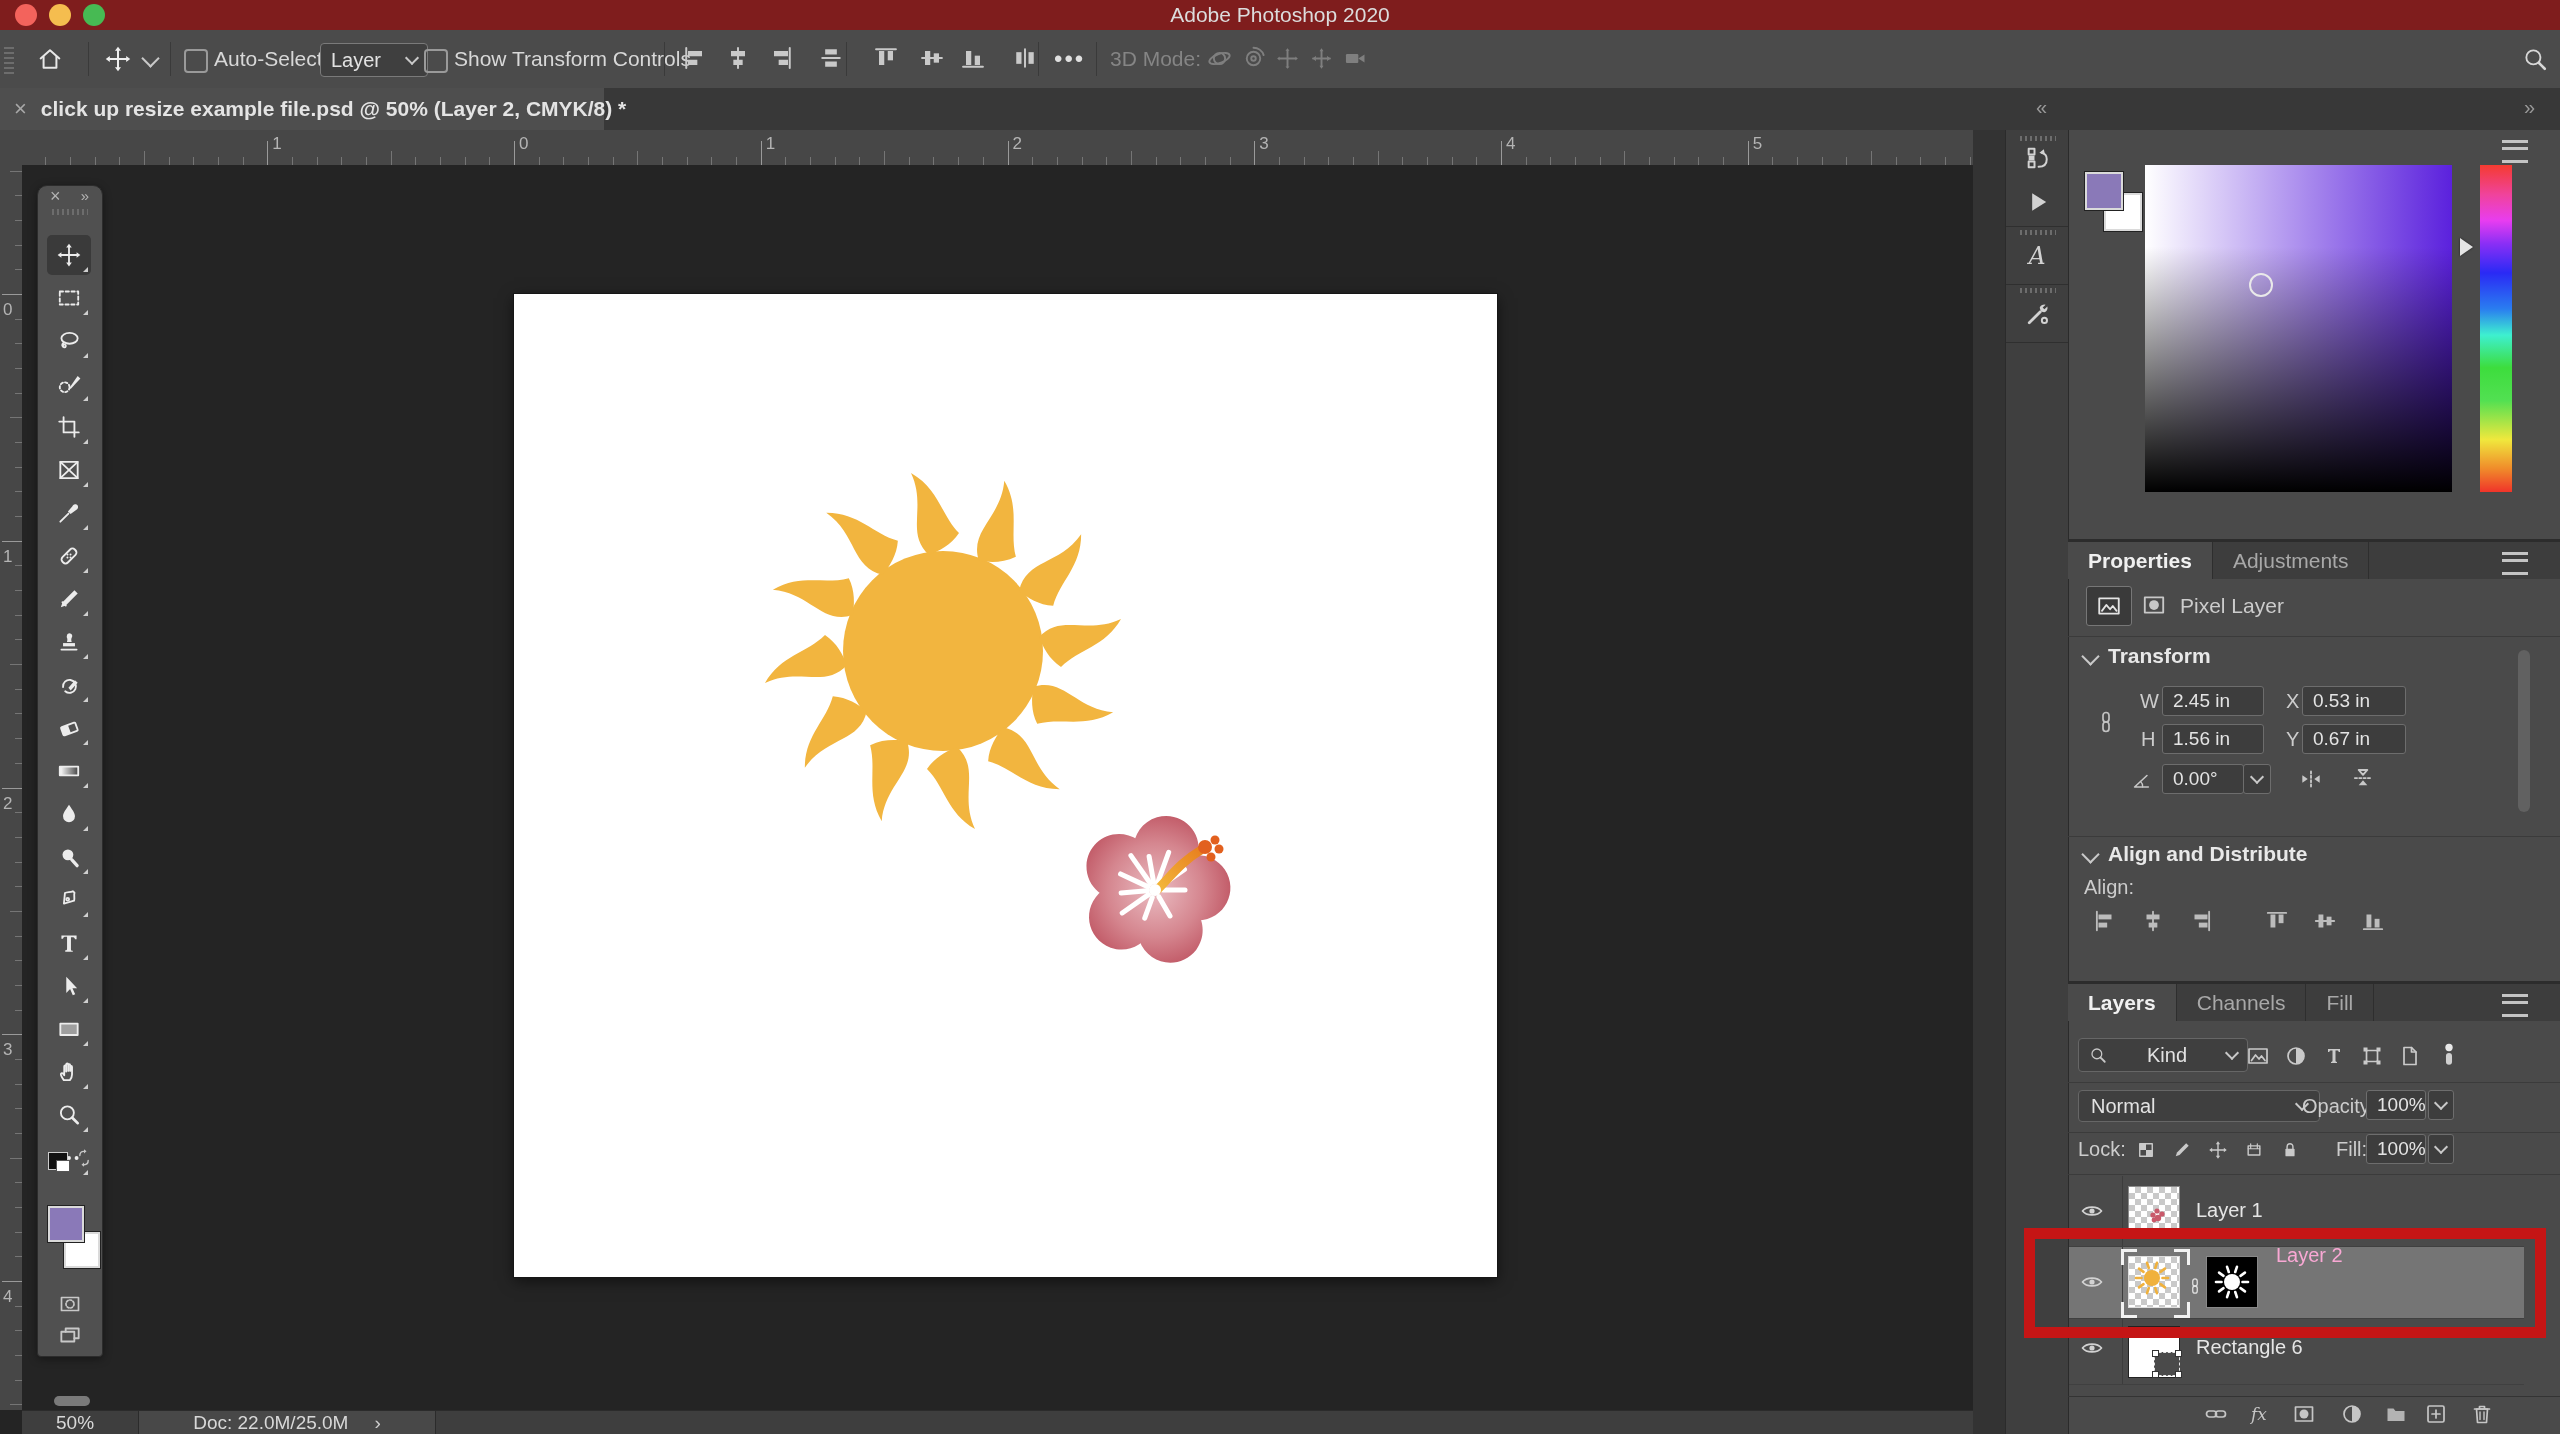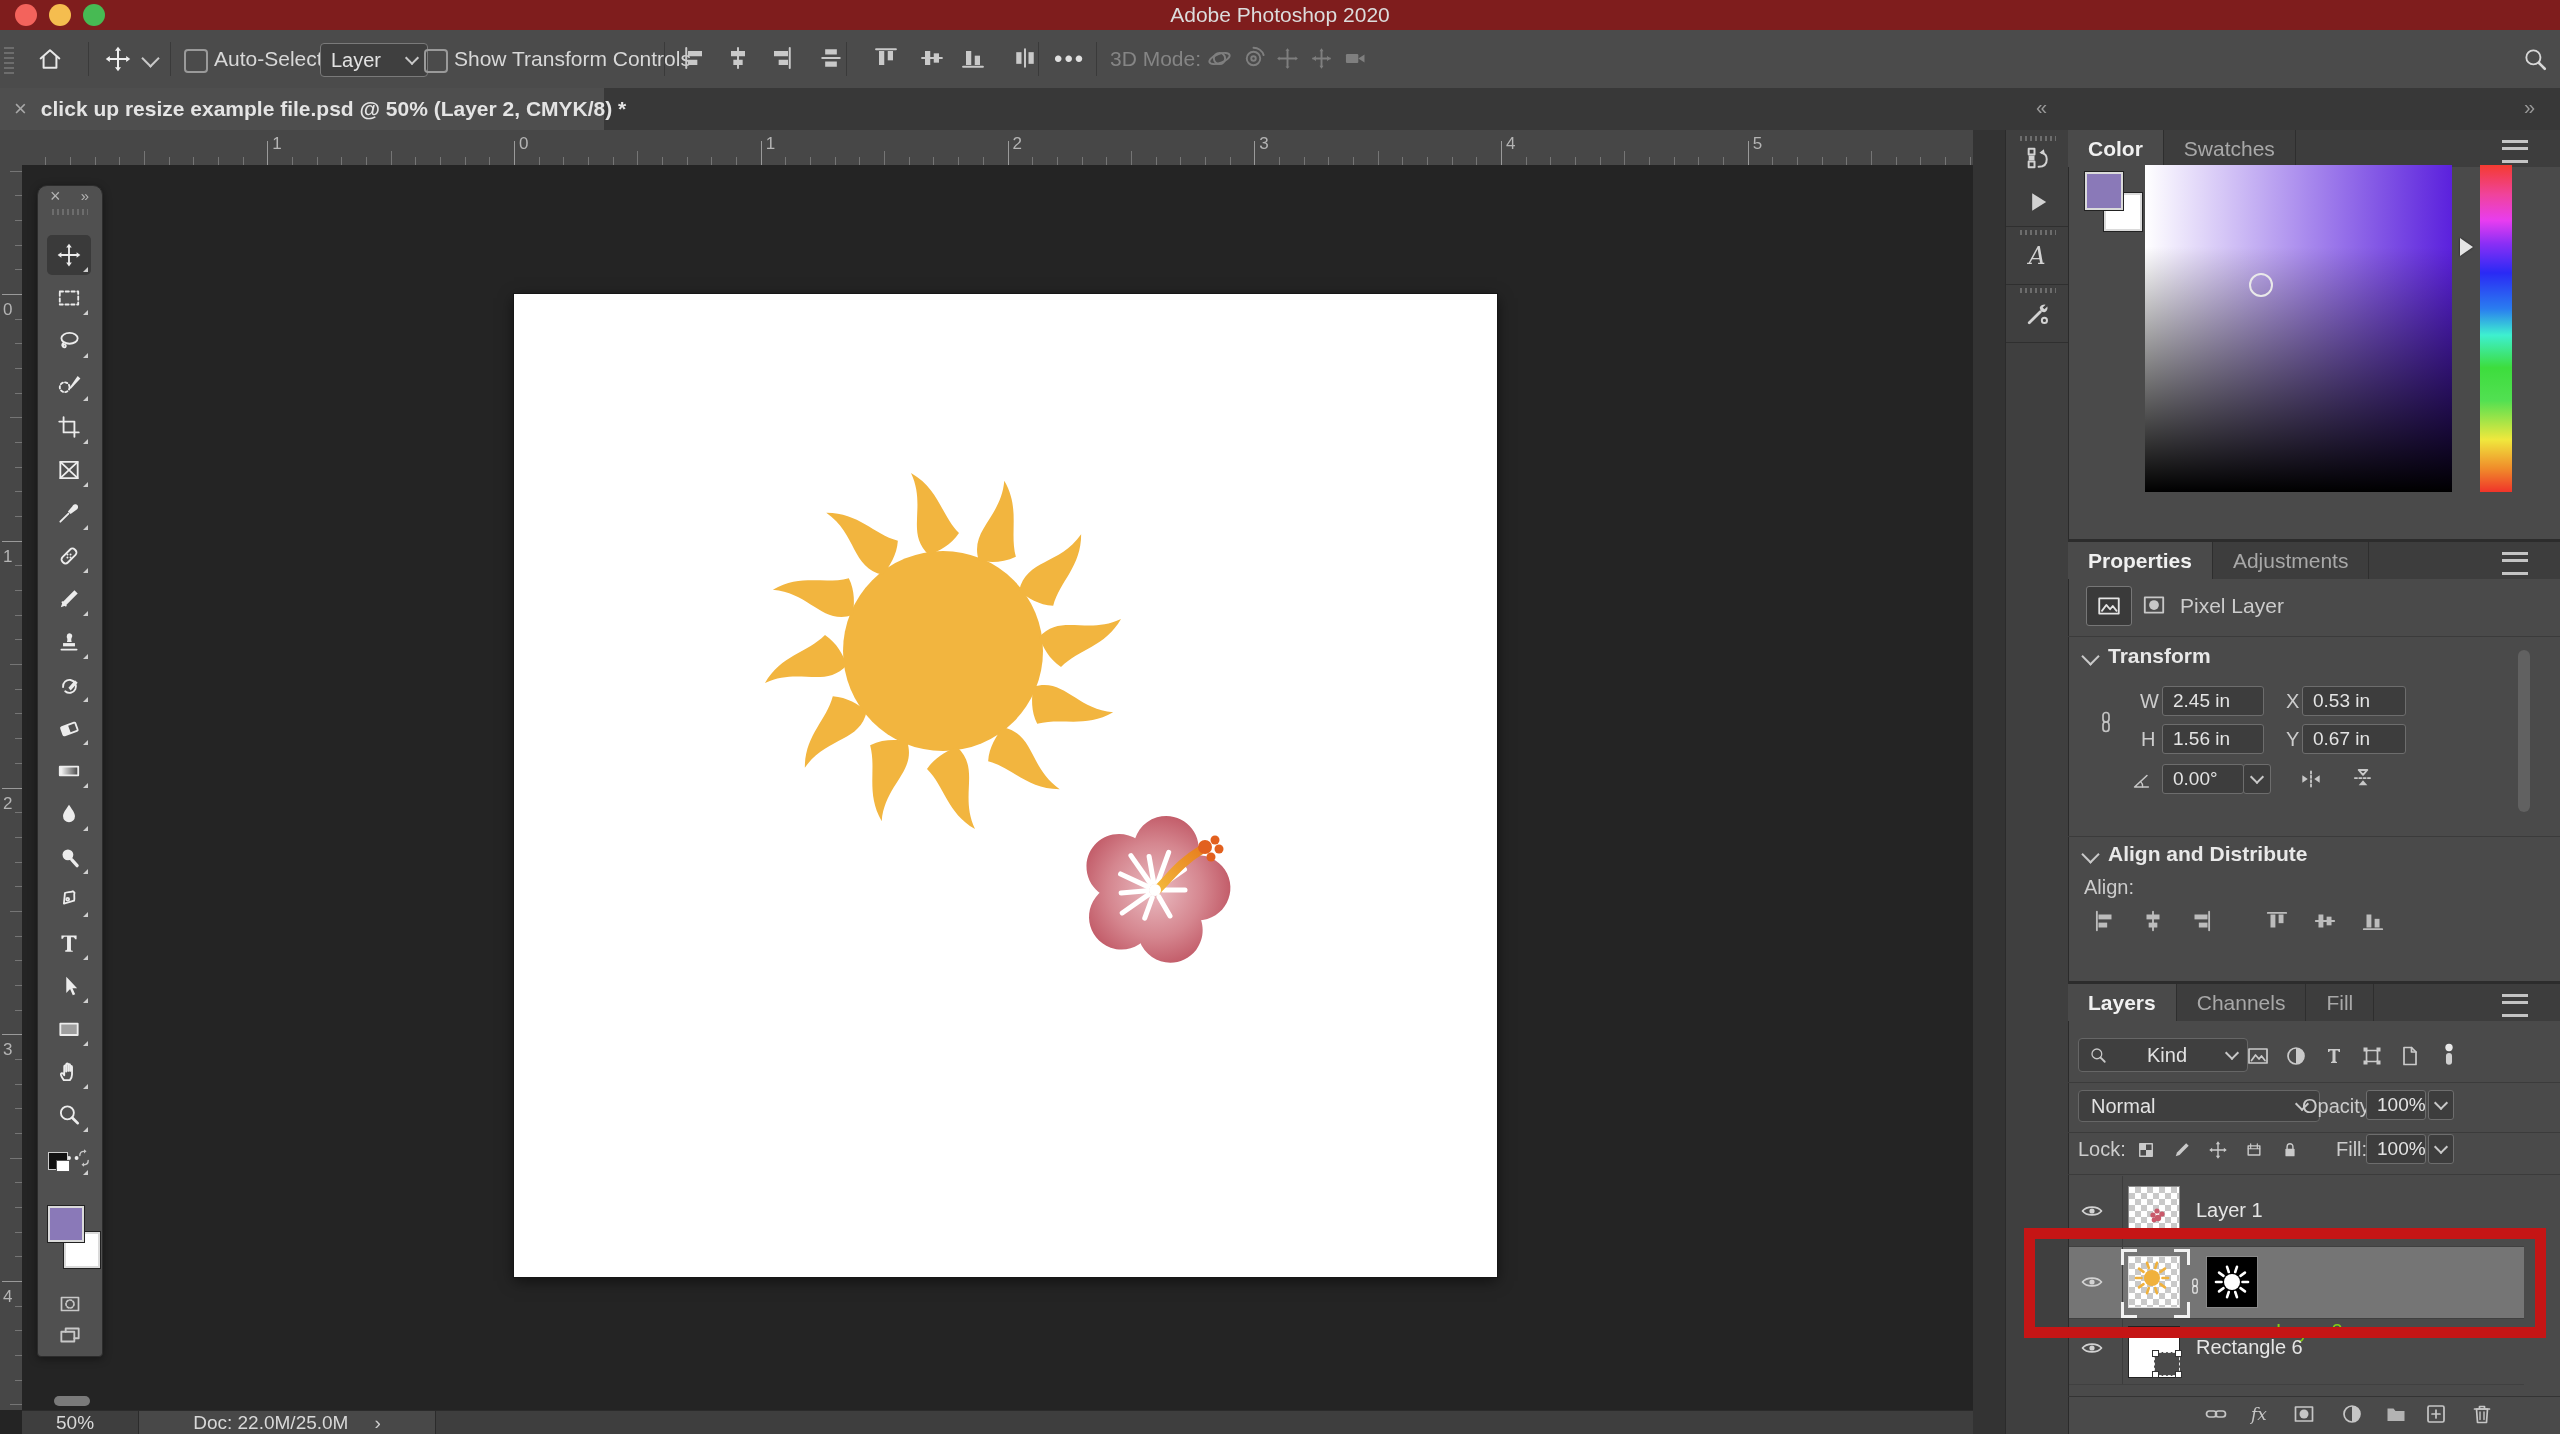--- a/index.html
+++ b/index.html
@@ -608,24 +608,20 @@
           <path d="M4.5 19.5 14 10" stroke-width="2.4"></path>
           <path class="f" d="M13.5 6.5a4 4 0 0 1 5-2.5L16 6.5l1.5 1.5 2.5-2.5a4 4 0 0 1-2.5 5 4 4 0 0 1-4-4z"></path>
           <circle cx="17.5" cy="17.5" r="2.2"></circle>
         </svg>
       </span>
     <div class="idock-sep" style="top:212px"></div>
   </div>
 
   <div class="ab" id="maindock"></div>
 
-  <div class="tabstrip" style="top:130px">
-    <div class="ptab active">Color</div>
-    <div class="ptab">Swatches</div>
-  </div>
   <div class="burger ab" style="left:2502px;top:140px"></div>
   <div class="swatch ab" style="left:2104px;top:193px;width:34px;height:34px;background:#fff;z-index:1"></div>
   <div class="swatch ab" id="fgswatch2" style="left: 2085px; top: 172px; width: 34px; height: 34px; z-index: 2; background: rgb(138, 121, 184);"></div>
   <div class="ab" id="colorfield"></div>
   <div class="ab" id="pickring"></div>
   <div class="ab" id="huebar"></div>
   <div class="ab" id="huetri"></div>
   <div class="panelsep" style="top:539px"></div>
 
   <div class="tabstrip" style="top:542px">
@@ -815,21 +811,21 @@
               <line x1="-8.494678440936948" y1="6.171745149070969" x2="-12.944271909999157" y2="9.404564036679572" stroke="#ffffff" stroke-width="2.6" stroke-linecap="round"></line>
               <line x1="-10.5" y1="1.2858791391047208e-15" x2="-16" y2="1.959434878635765e-15" stroke="#ffffff" stroke-width="2.6" stroke-linecap="round"></line>
               <line x1="-8.49467844093695" y1="-6.171745149070967" x2="-12.944271909999161" y2="-9.404564036679568" stroke="#ffffff" stroke-width="2.6" stroke-linecap="round"></line>
               <line x1="-3.2446784409369496" y1="-9.986093421099111" x2="-4.944271909999161" y2="-15.216904260722456" stroke="#ffffff" stroke-width="2.6" stroke-linecap="round"></line>
               <line x1="3.244678440936946" y1="-9.986093421099113" x2="4.944271909999156" y2="-15.216904260722458" stroke="#ffffff" stroke-width="2.6" stroke-linecap="round"></line>
               <line x1="8.494678440936948" y1="-6.17174514907097" x2="12.944271909999157" y2="-9.404564036679574" stroke="#ffffff" stroke-width="2.6" stroke-linecap="round"></line>
             </g>
           </g>
       </svg>
     </div>
-    <span class="lname" style="left:2276px;top:1320px;color:#84cc16">Layer 2</span>
+    <span class="lname" style="left:2276px;top:1244px;color:#f9a8d4">Layer 2</span>
   </div>
 
   <div>
     <span class="ic eye" style="left:2078px;top:1336px">
         <svg viewBox="0 0 24 24">
           <path d="M2.5 12C6.5 6.8 17.5 6.8 21.5 12 17.5 17.2 6.5 17.2 2.5 12z"></path>
           <circle class="f" cx="12" cy="12" r="2.6"></circle>
         </svg>
       </span>
     <div class="ab" style="left:2128px;top:1326px;width:52px;height:52px;background:#fff;border:1px solid #222;box-sizing:border-box"></div>

